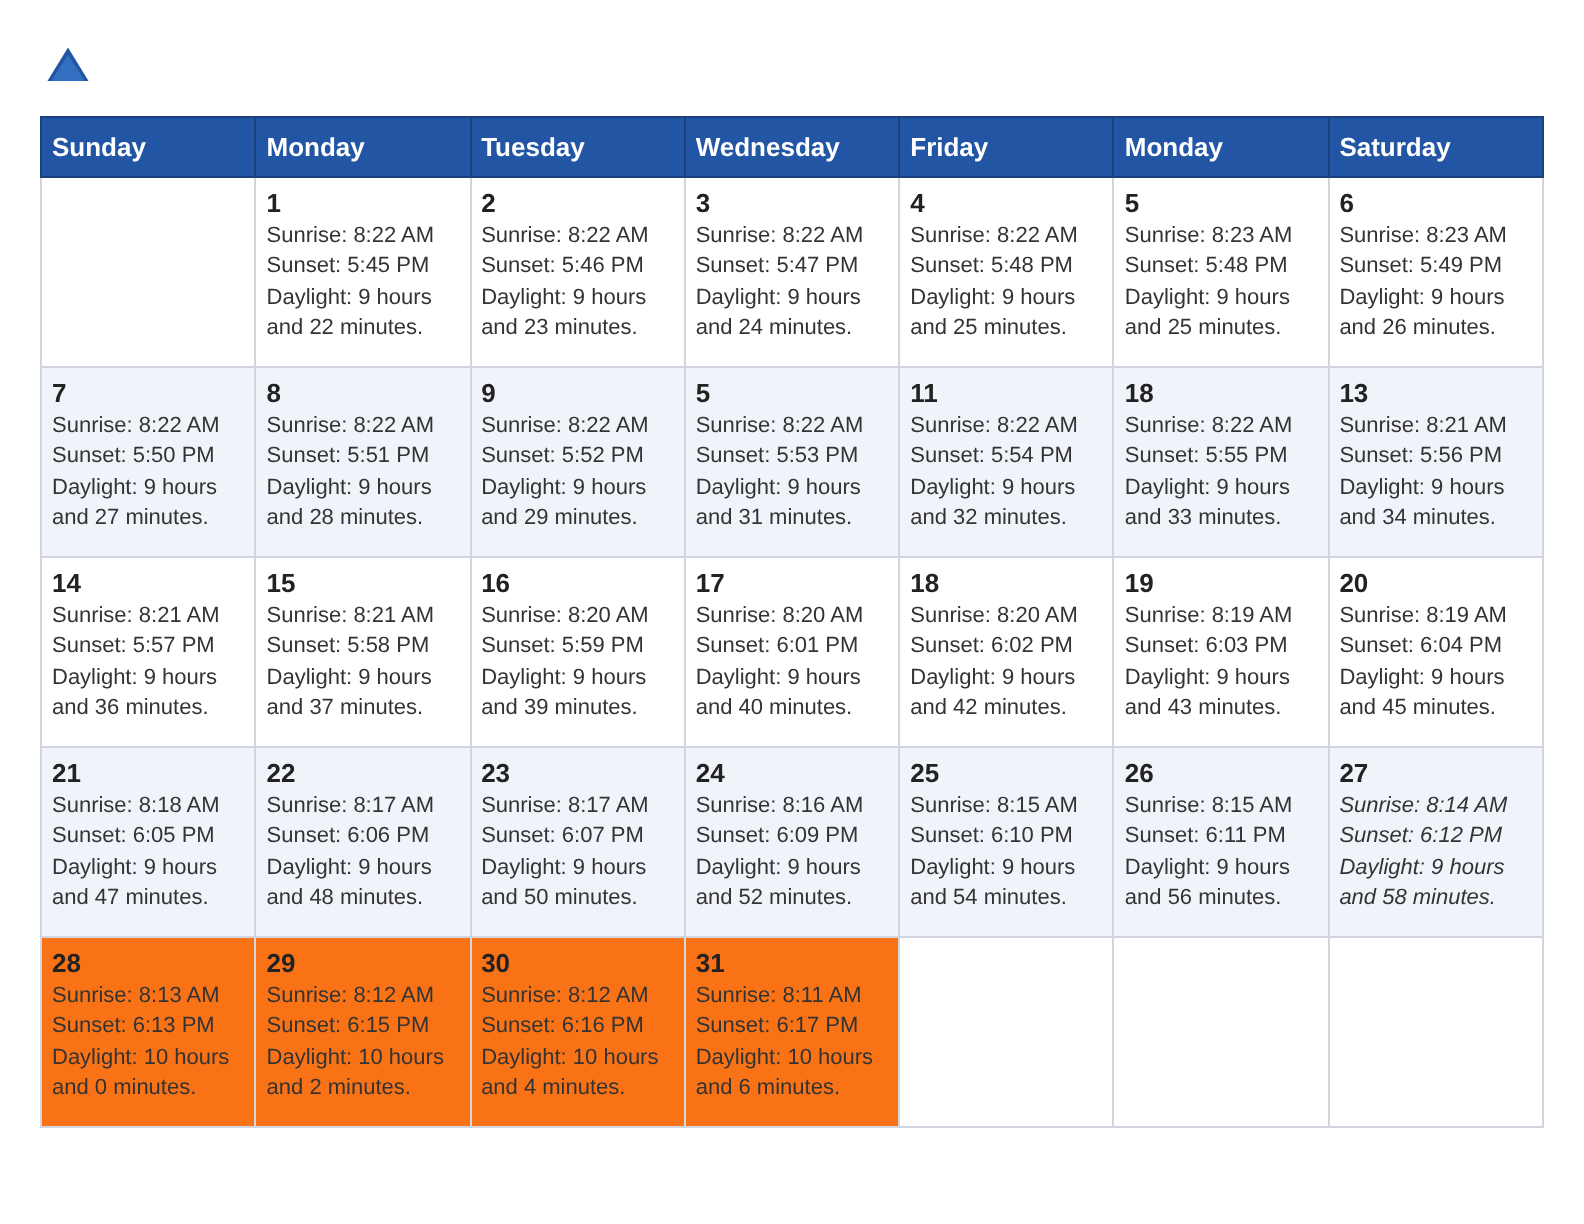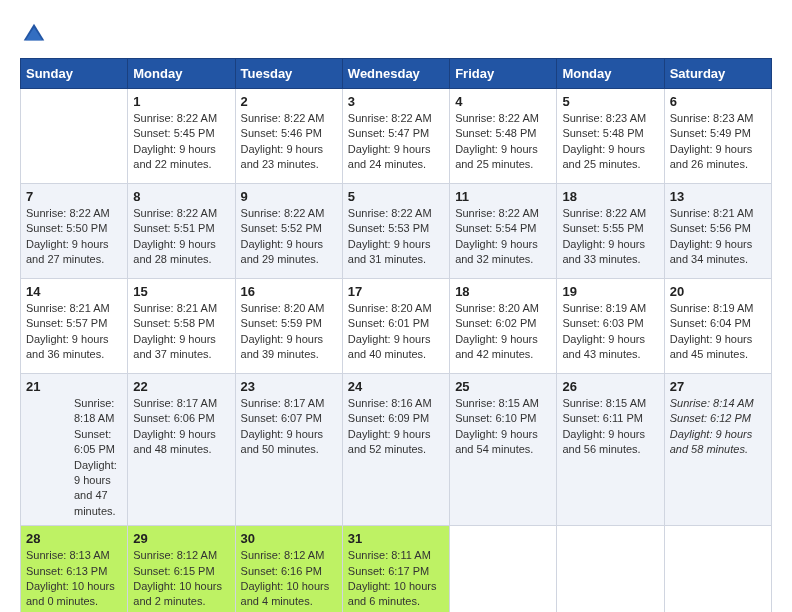--- a/index.html
+++ b/index.html
@@ -278,21 +278,21 @@
           <span class="day-number">20</span>
           <div class="cell-info" style="white-space: pre-line;">Sunrise: 8:19 AM
 Sunset: 6:04 PM
 Daylight: 9 hours
 and 45 minutes.</div>
         </td>
       </tr>
       <tr style="background: rgb(240, 243, 249);">
         <td>
           <span class="day-number">21</span>
-          <div class="cell-info" style="white-space: pre-line; margin-left: 48px;">Sunrise: 8:18 AM
+          <div class="cell-info" style="white-space: pre-line;">Sunrise: 8:18 AM
 Sunset: 6:05 PM
 Daylight: 9 hours
 and 47 minutes.</div>
         </td>
         <td>
           <span class="day-number">22</span>
           <div class="cell-info" style="white-space: pre-line;">Sunrise: 8:17 AM
 Sunset: 6:06 PM
 Daylight: 9 hours
 and 48 minutes.</div>
@@ -326,21 +326,21 @@
 and 56 minutes.</div>
         </td>
         <td>
           <span class="day-number">27</span>
           <div class="cell-info" style="white-space: pre-line; font-style: italic;">Sunrise: 8:14 AM
 Sunset: 6:12 PM
 Daylight: 9 hours
 and 58 minutes.</div>
         </td>
       </tr>
-      <tr style="background: #bef264;">
+      <tr style="background: #f97316;">
         <td>
           <span class="day-number">28</span>
           <div class="cell-info" style="white-space: pre-line;">Sunrise: 8:13 AM
 Sunset: 6:13 PM
 Daylight: 10 hours
 and 0 minutes.</div>
         </td>
         <td>
           <span class="day-number">29</span>
           <div class="cell-info" style="white-space: pre-line;">Sunrise: 8:12 AM

